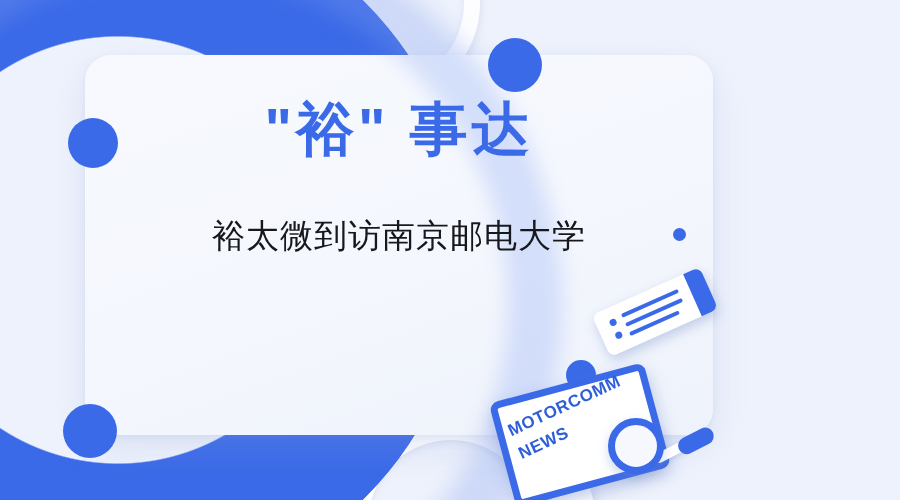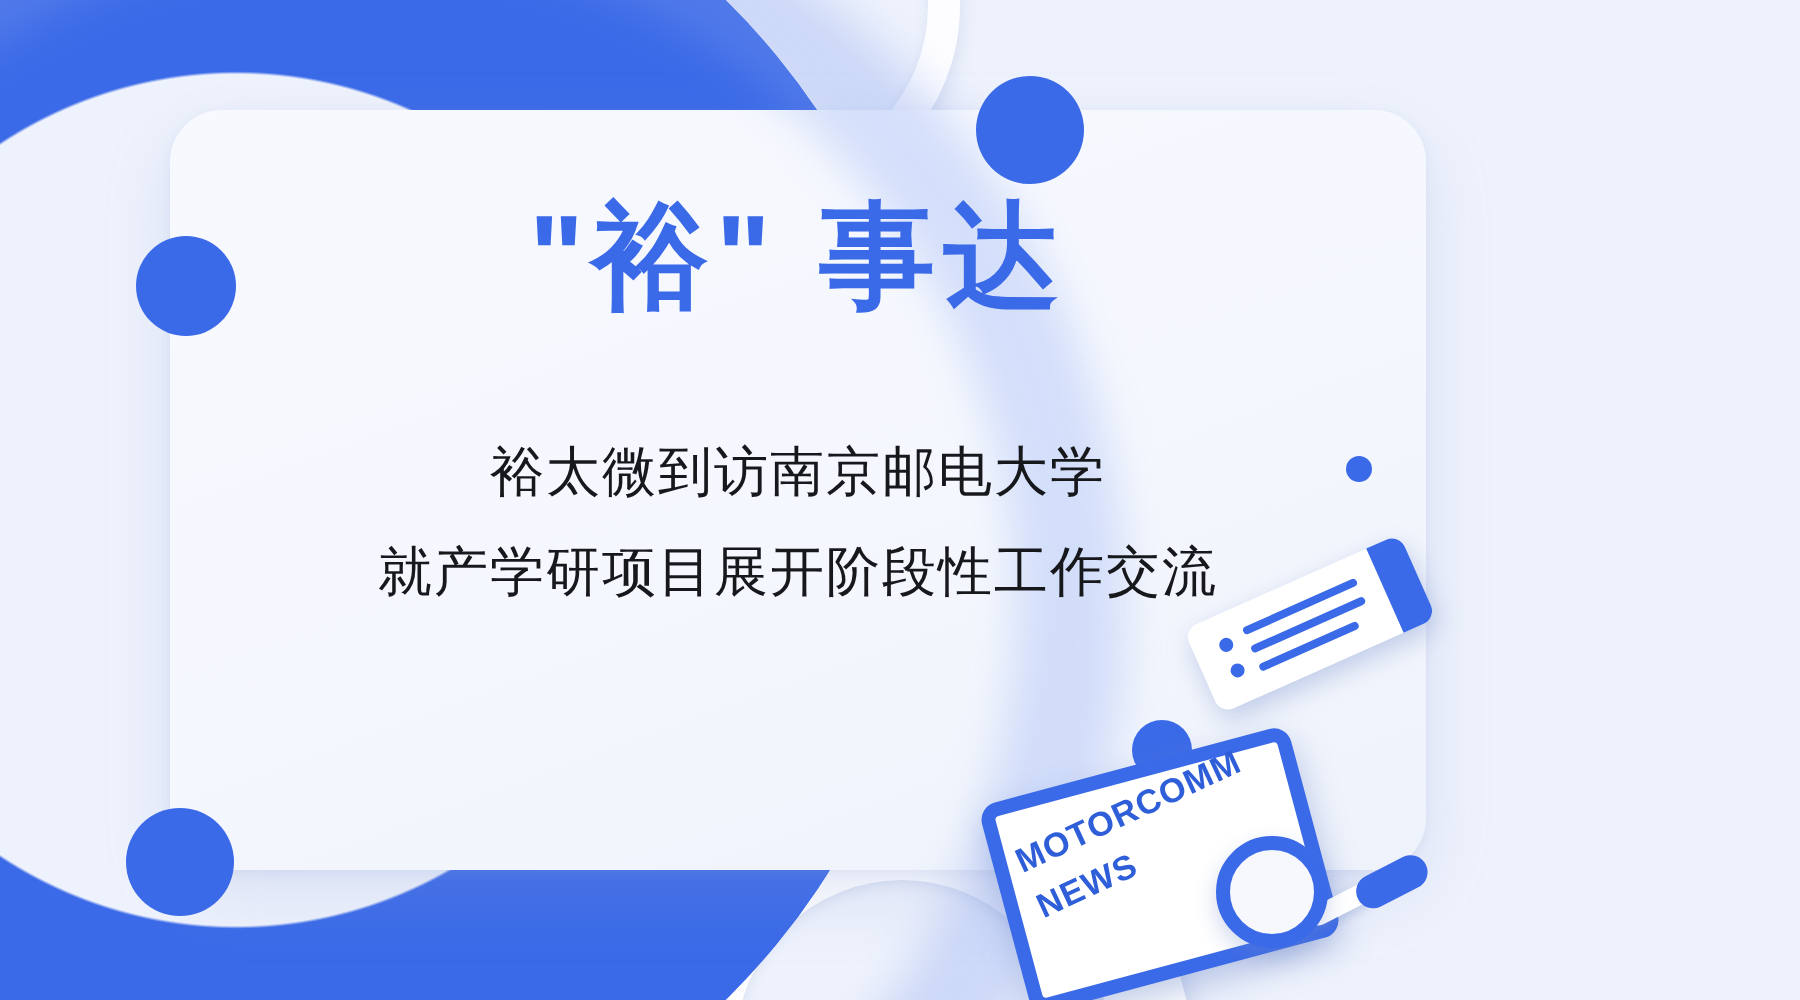--- a/index.html
+++ b/index.html
@@ -75,21 +75,21 @@
     font-size:58px;line-height:1.05;
     font-weight:bold;
     letter-spacing:4px;
     color:#3b6ae8;
     white-space:nowrap;
   }
   .subtitle{
     position:absolute;left:0;right:0;top:156px;
     text-align:center;
     color:#17181c;
-    font-size:27px;
+    font-size:33px;
     line-height:50px;
     letter-spacing:1px;
     white-space:nowrap;
   }
 
   
   .dot{position:absolute;border-radius:50%;background:#3b6ae8;}
   .dot.d1{left:68px;top:118px;width:50px;height:50px;}
   .dot.d2{left:488px;top:38px;width:54px;height:54px;}
   .dot.d3{left:673px;top:228px;width:13px;height:13px;}
@@ -172,21 +172,20 @@
     <div class="blue-ring"></div>
     <div class="halo-ring"></div>
   </div>
 
   <div class="card">
     <div class="card-halo"></div>
     <div class="card-inner">
       <div class="title">"裕" 事达</div>
       <div class="subtitle">
         <div>裕太微到访南京邮电大学</div>
-        <div>就产学研项目展开阶段性工作交流</div>
       </div>
     </div>
   </div>
 
   <div class="dot d1"></div>
   <div class="dot d2"></div>
   <div class="dot d3"></div>
   <div class="dot d4"></div>
   <div class="dot d5"></div>
 

